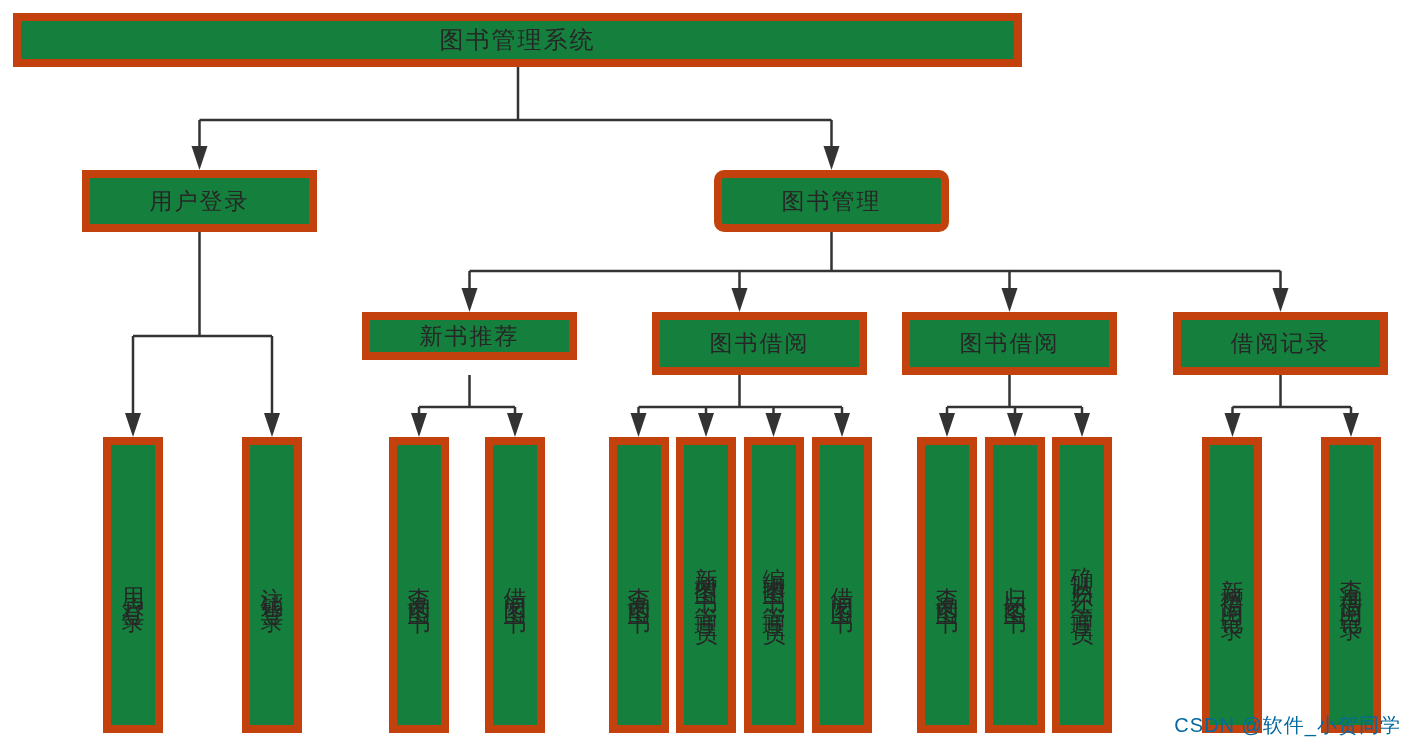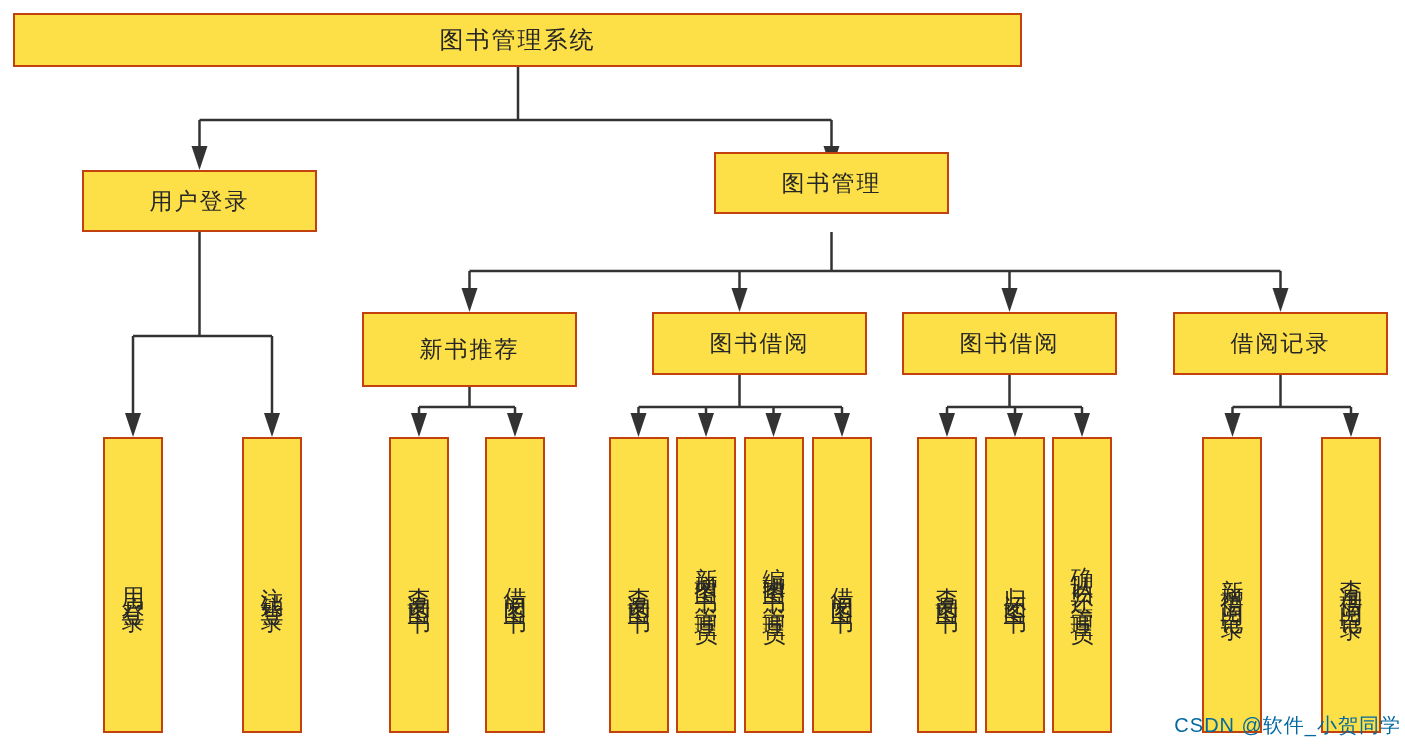--- a/index.html
+++ b/index.html
@@ -4,22 +4,22 @@
 <style>
   html,body{margin:0;padding:0;}
   body{
     width:1405px;height:747px;position:relative;overflow:hidden;
     background:#ffffff;color:#262626;
     font-family:"Liberation Sans","DejaVu Sans",sans-serif;
   }
   .stage{position:absolute;left:0;top:0;width:1405px;height:747px;}
   svg.wires{position:absolute;left:0;top:0;width:1405px;height:747px;}
   .node{
-    position:absolute;box-sizing:border-box;background:#fde047;
-    border:2px solid #c2410c;
+    position:absolute;box-sizing:border-box;background:#15803d;
+    border:8px solid #c2410c;
     display:flex;align-items:center;justify-content:center;
     font-size:23px;letter-spacing:2px;color:#262626;white-space:nowrap;
   }
   .root{font-size:24px;}
   .leaf{width:60px;height:296px;top:437px;}
   .leaf .v{
     writing-mode:vertical-rl;line-height:1;letter-spacing:8px;
     font-size:23px;display:block;
   }
   .watermark{
@@ -108,25 +108,25 @@
     </g>
   </svg>
 
   <div class="node root" style="left:13px;top:13px;width:1009px;height:54px;">
     <span>图书管理系统</span>
   </div>
 
   <div class="node" style="left:82px;top:170px;width:235px;height:62px;">
     <span>用户登录</span>
   </div>
-  <div class="node" style="left:714px;top:152px;width:235px;height:62px;">
+  <div class="node" style="left:714px;top:170px;width:235px;height:62px;border-radius:10px;">
     <span>图书管理</span>
   </div>
 
-  <div class="node" style="left:362px;top:312px;width:215px;height:75px;">
+  <div class="node" style="left:362px;top:312px;width:215px;height:48px;">
     <span>新书推荐</span>
   </div>
   <div class="node" style="left:632px;top:312px;width:215px;height:63px;margin-left:20px;">
     <span>图书借阅</span>
   </div>
   <div class="node" style="left:902px;top:312px;width:215px;height:63px;">
     <span>图书借阅</span>
   </div>
   <div class="node" style="left:1173px;top:312px;width:215px;height:63px;">
     <span>借阅记录</span>

